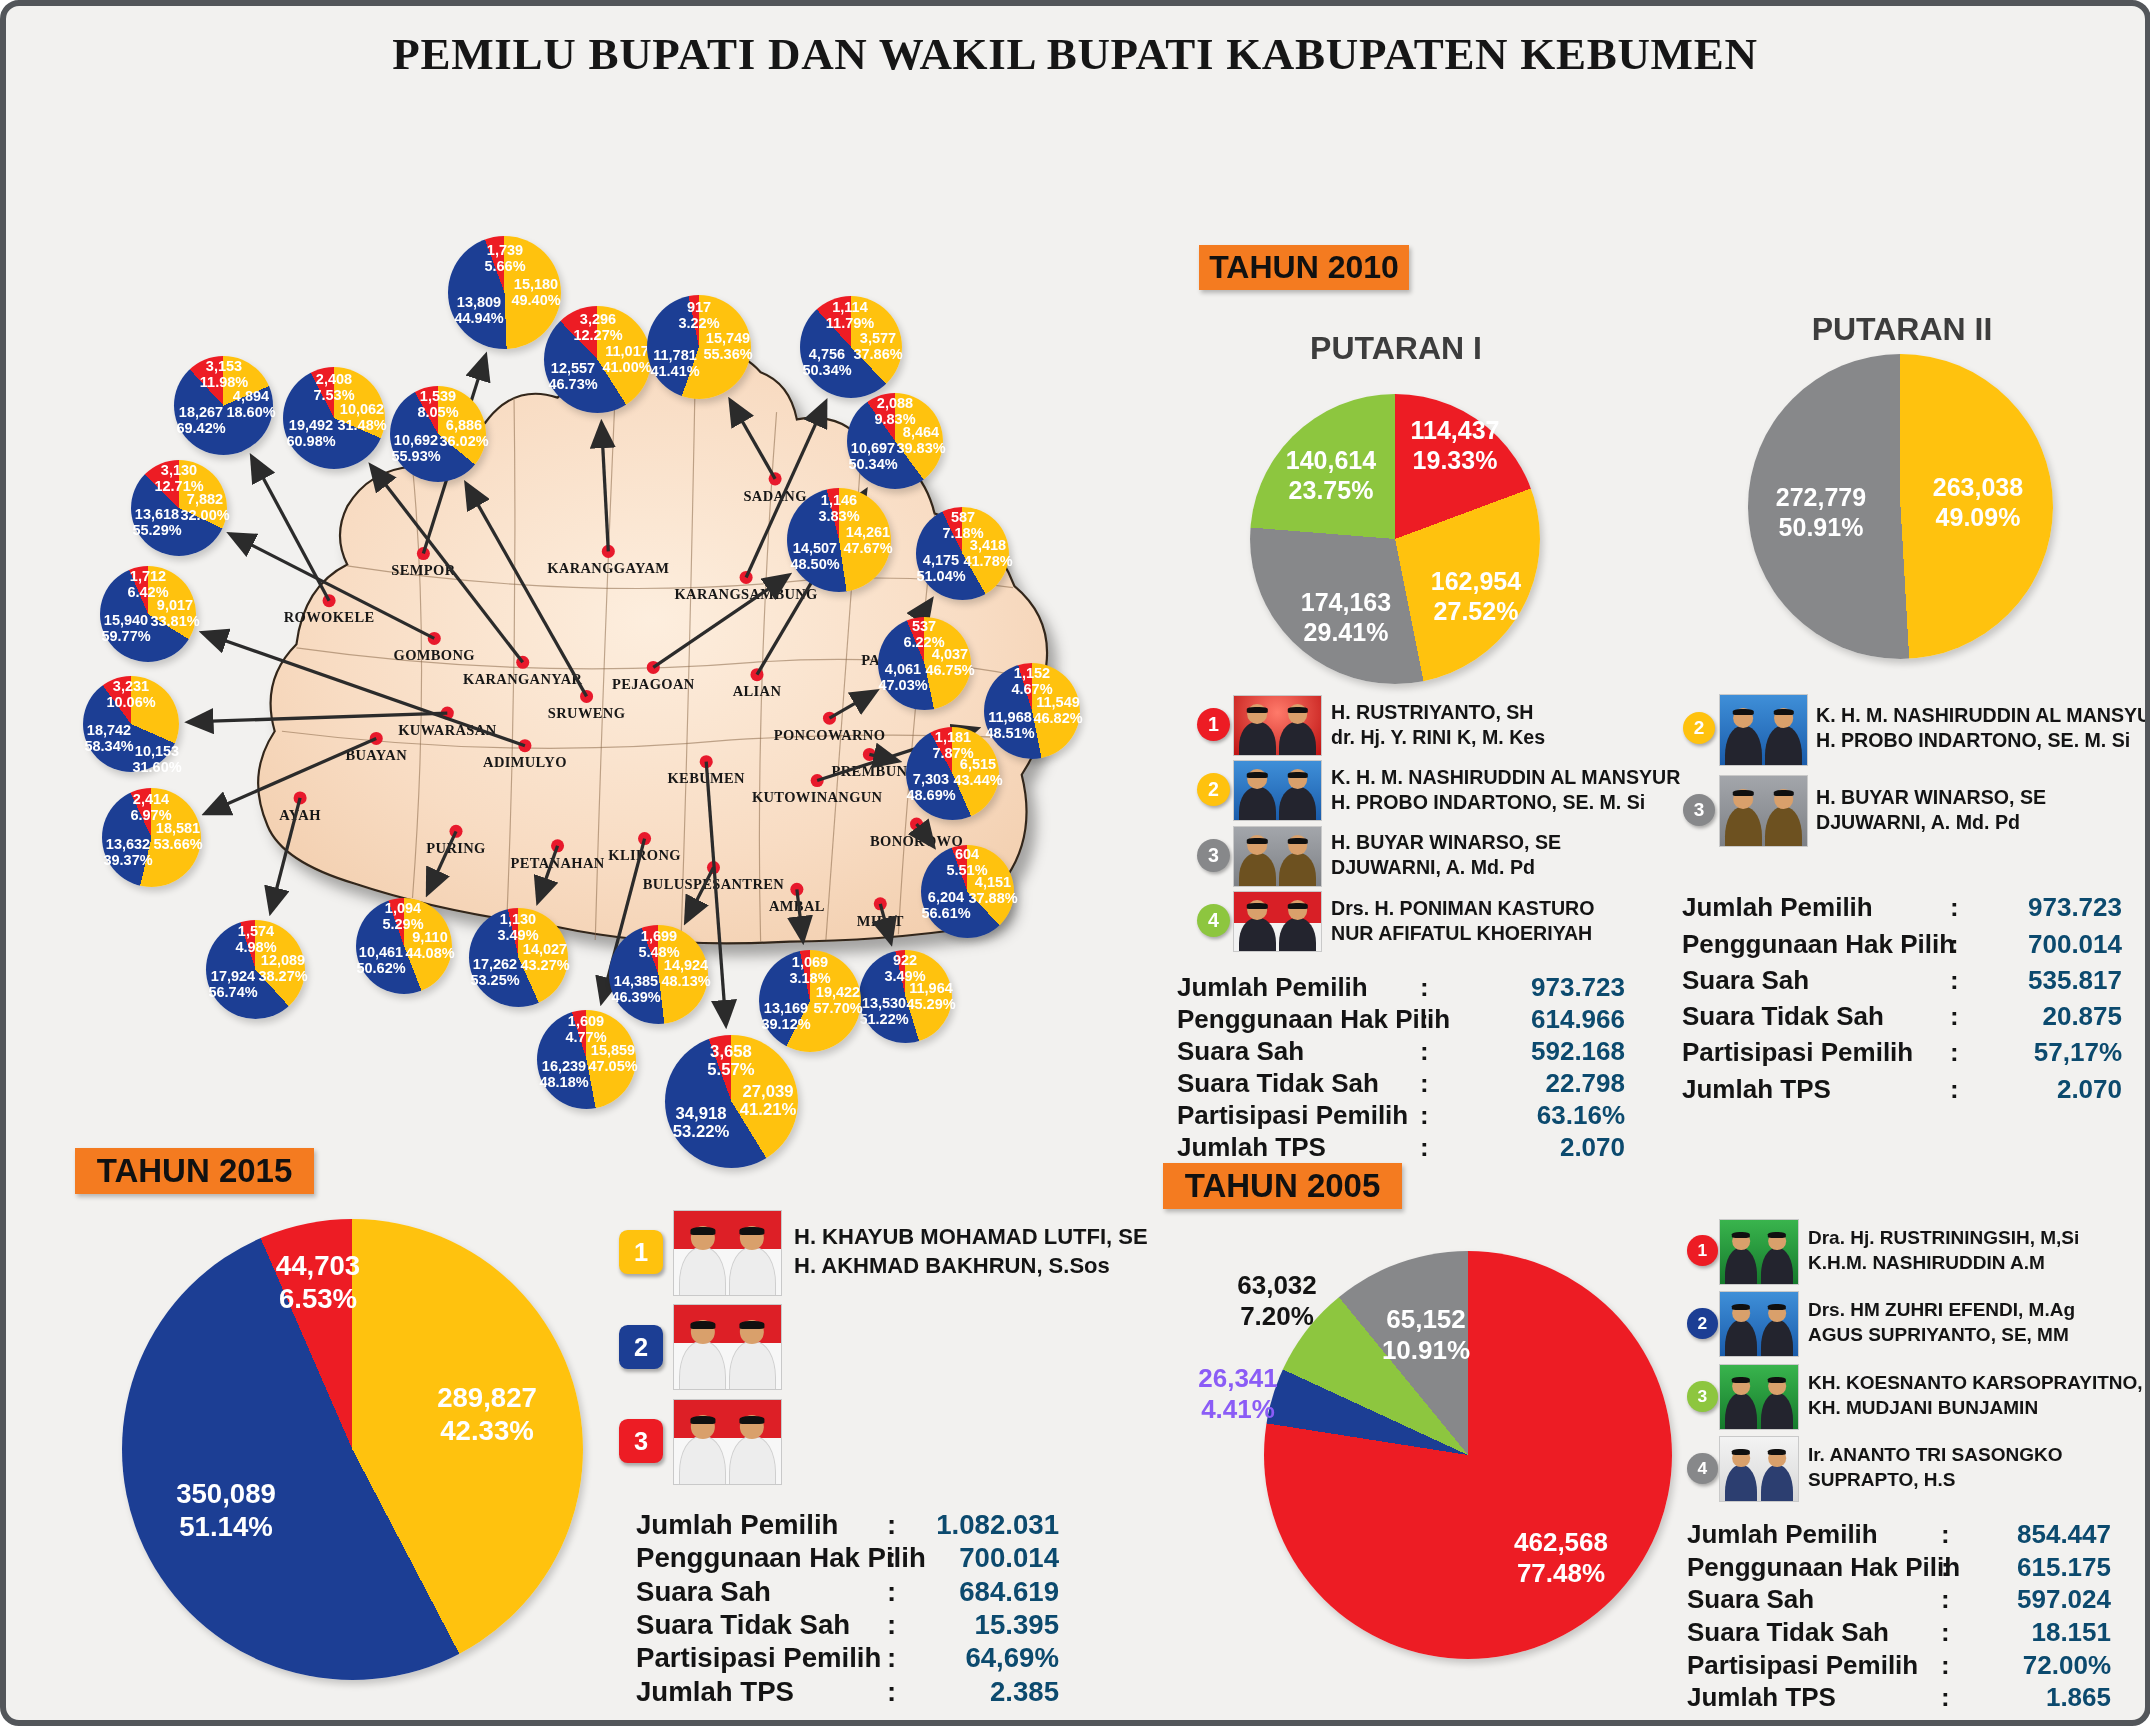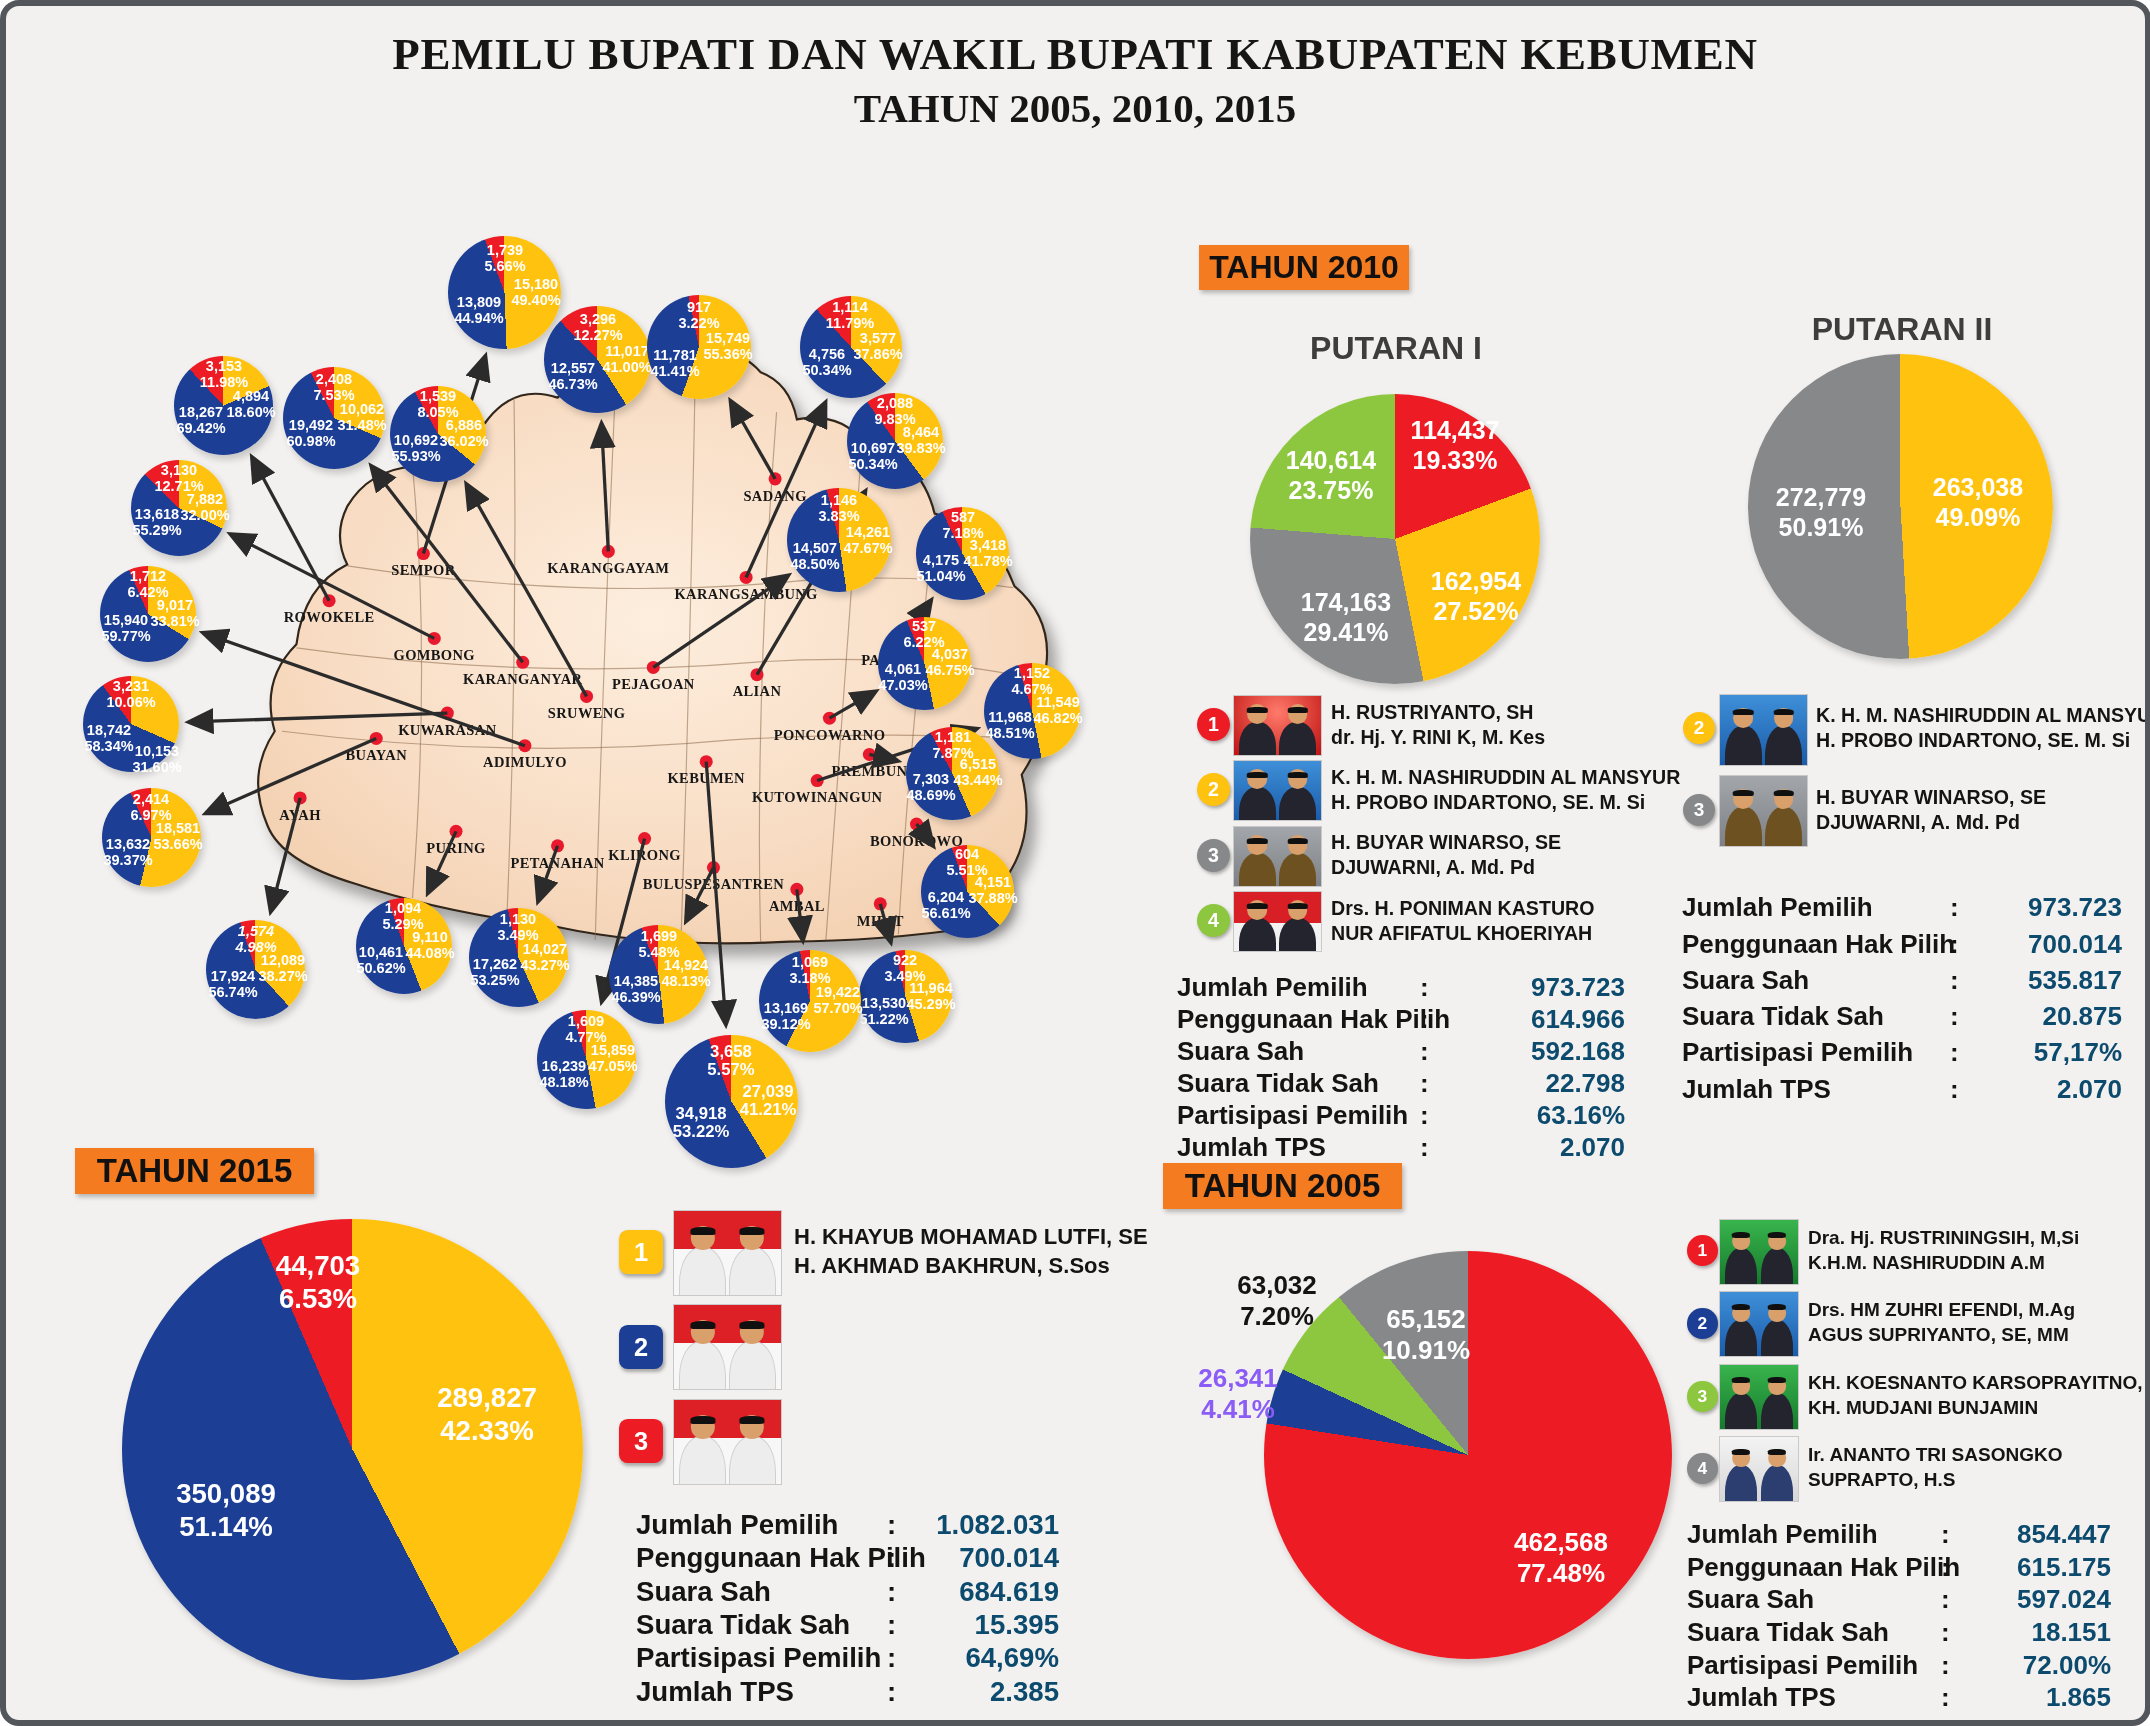--- a/index.html
+++ b/index.html
@@ -33,21 +33,20 @@
   #map-svg{left:0;top:0;z-index:1;}
   .layer2{z-index:2;}
 </style>
 </head>
 <body>
 
 <div id="canvas">
 
   <div class="abs" id="title-block">
     <div id="title-line1">PEMILU BUPATI DAN WAKIL BUPATI KABUPATEN KEBUMEN</div>
-    <div id="title-line2">TAHUN 2005, 2010, 2015</div>
   </div>
 
   <svg id="map-svg" class="abs" width="2138" height="1713" viewBox="0 0 2947 2362">
  <defs>
   <radialGradient id="mapfill" cx="50%" cy="45%" r="75%">
     <stop offset="0%" stop-color="#fdeede"></stop>
           <stop offset="55%" stop-color="#f8dcc3"></stop>
           <stop offset="100%" stop-color="#f0c9a6"></stop>
   </radialGradient>
   <filter id="ds" x="-10%" y="-10%" width="130%" height="130%">
@@ -280,21 +279,21 @@
 44.08%</div>
       <div class="mini-label" style="left:375px;top:955px;font-size:14.5px;">10,461
 50.62%</div>
       <div class="mini-label" style="left:397px;top:911px;font-size:14.5px;">1,094
 5.29%</div>
       <div class="minipie" style="left:200px;top:914px;width:99px;height:99px;background:conic-gradient(from 0deg, #FFC20E 0% 38.27%,#1C3E94 38.27% 95.01%,#ED1C24 95.01% 99.99000000000001%);"></div>
       <div class="mini-label" style="left:277px;top:963px;font-size:14.5px;">12,089
 38.27%</div>
       <div class="mini-label" style="left:227px;top:979px;font-size:14.5px;">17,924
 56.74%</div>
-      <div class="mini-label" style="left:250px;top:934px;font-size:14.5px;font-style:italic;">1,574
+      <div class="mini-label" style="left:250px;top:934px;font-size:14.5px;">1,574
 4.98%</div>
       <div class="minipie" style="left:96px;top:782px;width:99px;height:99px;background:conic-gradient(from 0deg, #FFC20E 0% 53.66%,#1C3E94 53.66% 93.03%,#ED1C24 93.03% 100%);"></div>
       <div class="mini-label" style="left:172px;top:831px;font-size:14.5px;">18,581
 53.66%</div>
       <div class="mini-label" style="left:122px;top:847px;font-size:14.5px;">13,632
 39.37%</div>
       <div class="mini-label" style="left:145px;top:802px;font-size:14.5px;">2,414
 6.97%</div>
       <div class="minipie" style="left:77px;top:670px;width:96px;height:96px;background:conic-gradient(from 0deg, #FFC20E 0% 31.6%,#1C3E94 31.6% 89.94%,#ED1C24 89.94% 100%);"></div>
       <div class="mini-label" style="left:151px;top:718px;font-size:14.5px;margin-top:36px;">10,153

